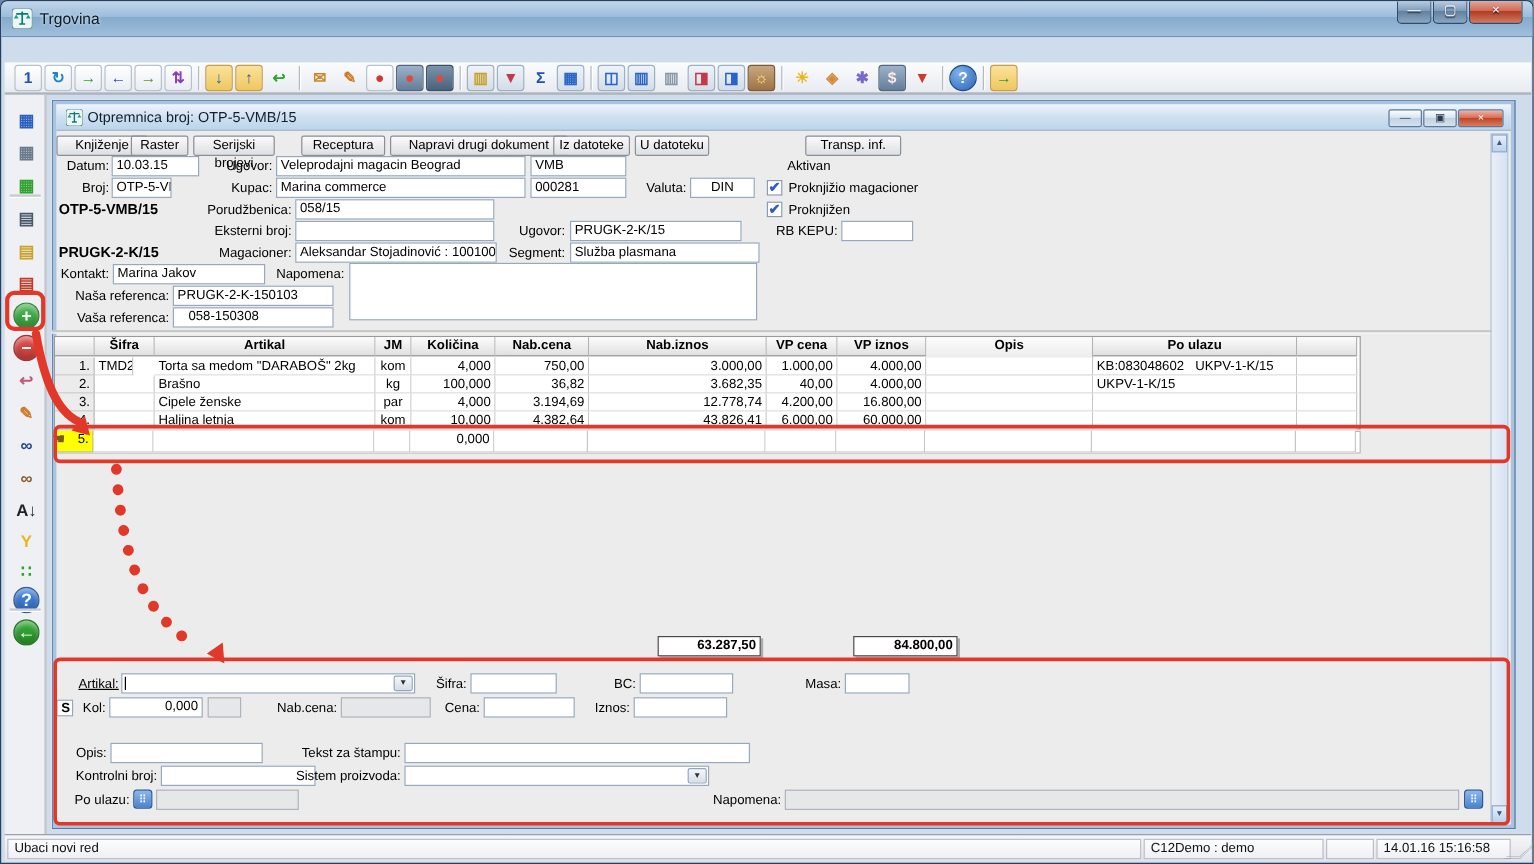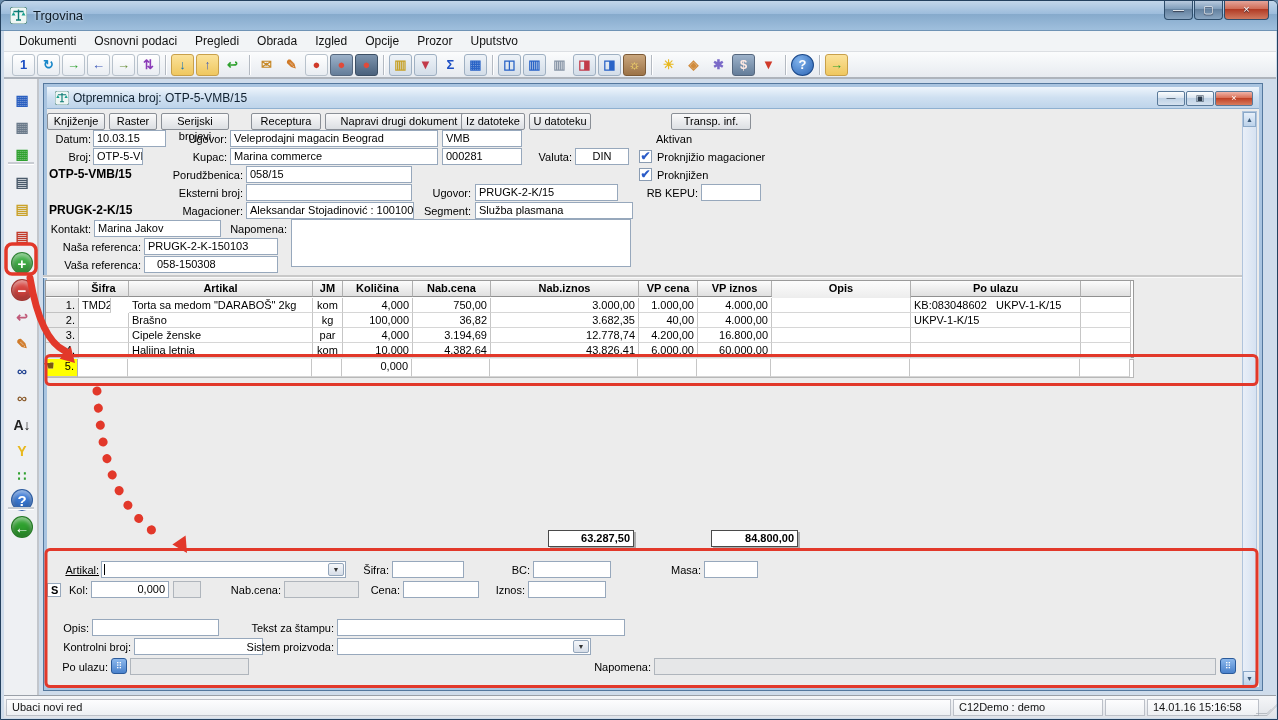--- a/index.html
+++ b/index.html
@@ -114,30 +114,20 @@
         </svg>
     </span>
     <span id="app-title">Trgovina</span>
     <div class="winbtns">
         <div class="wbtn">—</div>
         <div class="wbtn">▢</div>
         <div class="wbtn close">×</div>
       </div>
   </div>
 
-  <div id="menubar">
-      <span class="mi">Dokumenti</span>
-      <span class="mi">Osnovni podaci</span>
-      <span class="mi">Pregledi</span>
-      <span class="mi">Obrada</span>
-      <span class="mi">Izgled</span>
-      <span class="mi">Opcije</span>
-      <span class="mi">Prozor</span>
-      <span class="mi">Uputstvo</span>
-    </div>
   <div id="toolbar">
       <div class="tbi page" style="color: rgb(29, 79, 196);">1</div>
       <div class="tbi page" style="color: rgb(24, 135, 201);">↻</div>
       <div class="tbi page" style="color: rgb(47, 161, 47);">→</div>
       <div class="tbi page" style="color: rgb(59, 86, 184);">←</div>
       <div class="tbi page" style="color: rgb(106, 143, 58);">→</div>
       <div class="tbi page" style="color: rgb(139, 59, 184);">⇅</div>
       <div class="tsep"></div>
       <div class="tbi folder" style="color: rgb(18, 114, 184);">↓</div>
       <div class="tbi folder" style="color: rgb(59, 86, 184);">↑</div>
@@ -204,21 +194,21 @@
       </span>
       <span id="doc-title">Otpremnica broj: OTP-5-VMB/15</span>
       <div class="winbtns" id="doc-winbtns" style="right:6px;top:4px;">
           <div class="mwbtn">—</div>
           <div class="mwbtn">▣</div>
           <div class="mwbtn close">×</div>
         </div>
     </div>
 
     <div id="docbtns">
-        <div class="docbtn" style="left: 4px; width: 58px;">Knjiženje</div>
+        <div class="docbtn" style="left: 4px; width: 76px;">Knjiženje</div>
         <div class="docbtn" style="left: 66px; width: 48px;">Raster</div>
         <div class="docbtn" style="left: 118px; width: 68px;">Serijski brojevi</div>
         <div class="docbtn" style="left: 208px; width: 70px;">Receptura</div>
         <div class="docbtn" style="left: 282px; width: 148px;">Napravi drugi dokument</div>
         <div class="docbtn" style="left: 418px; width: 64px;">Iz datoteke</div>
         <div class="docbtn" style="left: 486px; width: 62px;">U datoteku</div>
         <div class="docbtn" style="left: 628px; width: 80px;">Transp. inf.</div>
       </div>
 
     <div id="form">

